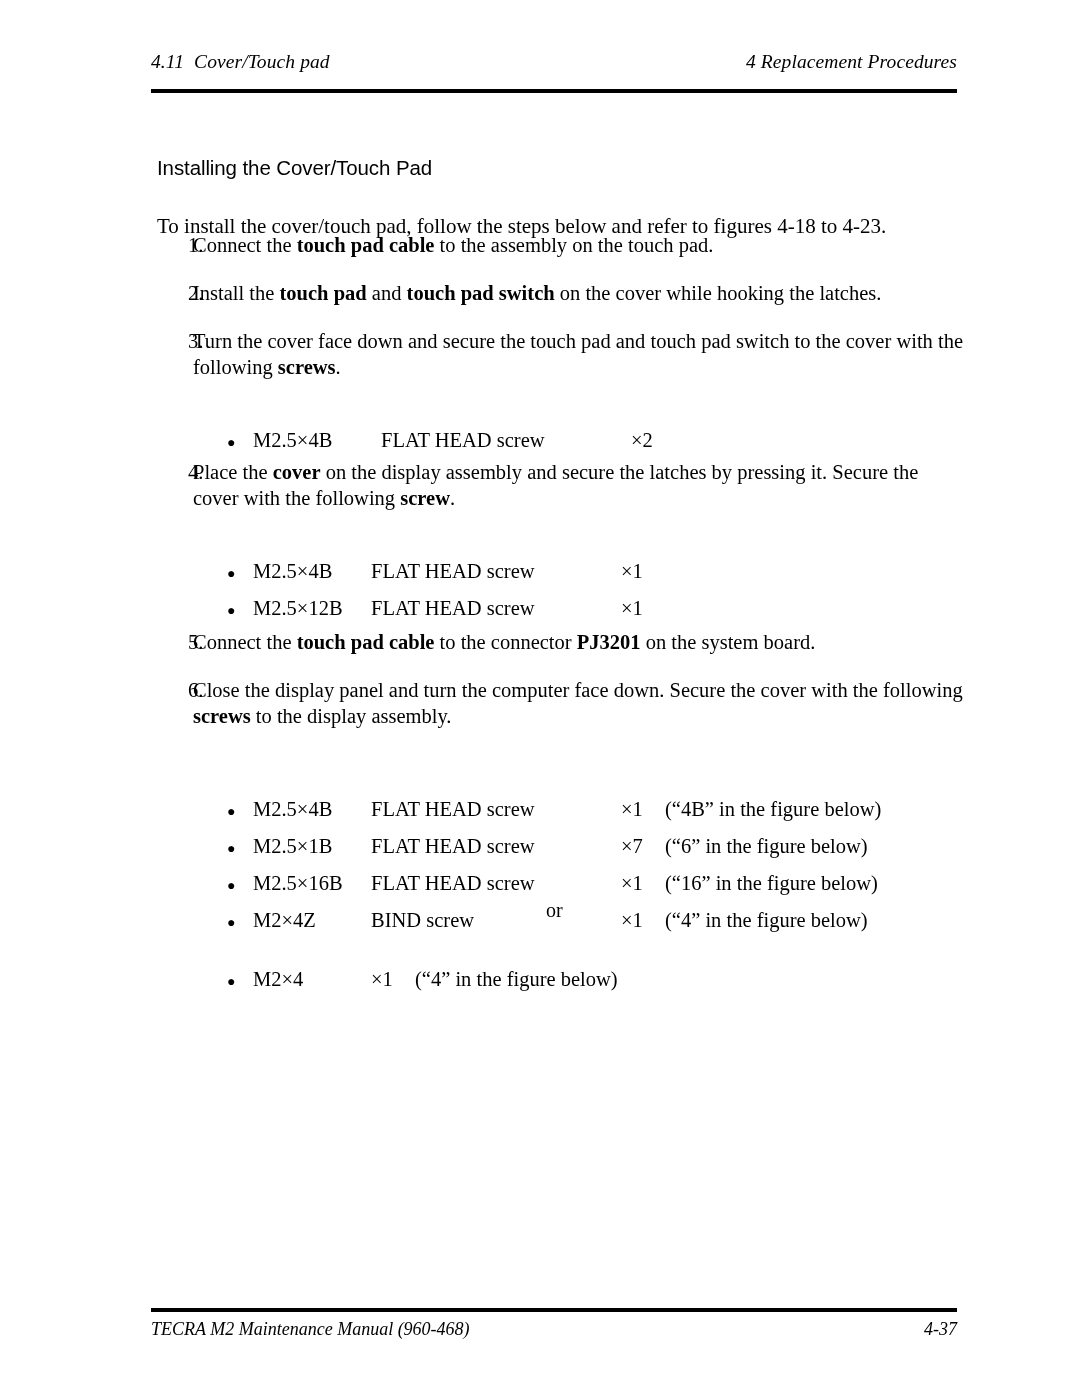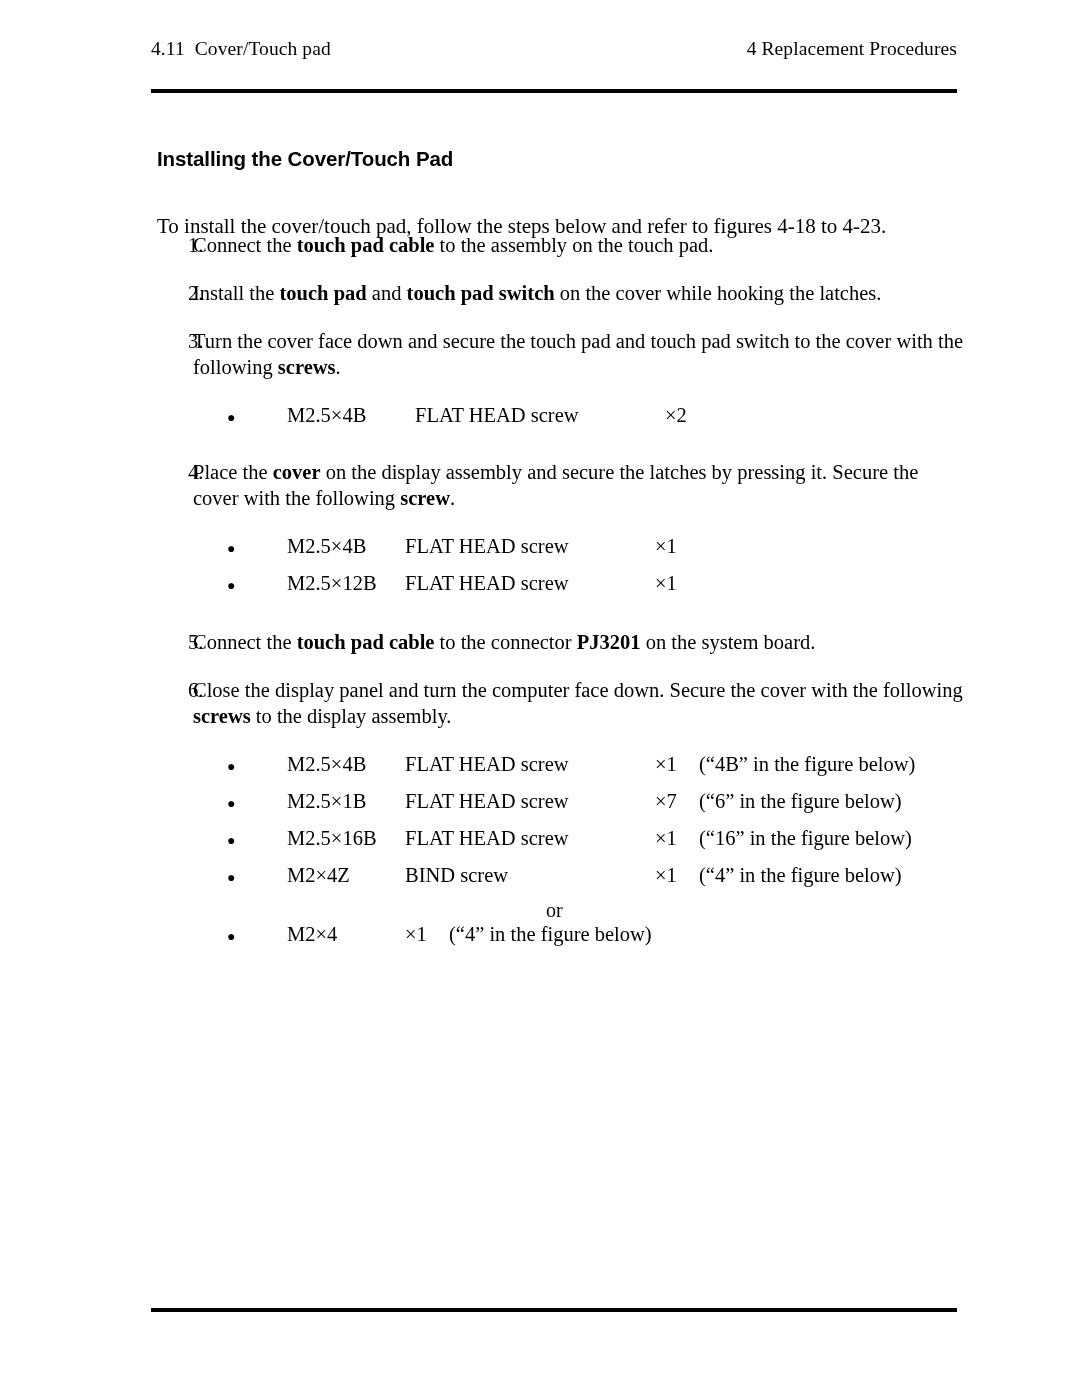--- a/index.html
+++ b/index.html
@@ -20,25 +20,26 @@
     position: absolute;
     left: 0; top: 0;
     width: 1080px;
     height: 1397px;
   }
 
   
   .page-header {
     position: absolute;
     left: 151px;
-    top: 39px;
+    top: 52px;
     width: 806px;
     display: flex;
     justify-content: space-between;
     align-items: baseline;
+    font-style: italic;
     font-size: 19.5px;
     line-height: 1.0;
     letter-spacing: 0.1px;
   }
   .page-header .hdr-left { white-space: pre; }
   .page-header .hdr-right { white-space: pre; }
 
   .rule-top {
     position: absolute;
     left: 151px;
@@ -46,23 +47,23 @@
     width: 806px;
     height: 4px;
     background: #000000;
     border-top: 1px solid #ffffff;
   }
 
   
   .section-title {
     position: absolute;
     left: 157px;
-    top: 133px;
+    top: 142px;
     font-family: "Liberation Sans", "DejaVu Sans", sans-serif;
-    font-weight: bold;
+    font-weight: normal;
     font-size: 20.5px;
     line-height: 24px;
     letter-spacing: -0.1px;
   }
 
   
   .intro {
     position: absolute;
     left: 157px;
     top: 192px;
@@ -113,33 +114,33 @@
     width: 26px;
     flex: 0 0 26px;
     padding-left: 70px;
     box-sizing: content-box;
     font-size: 14px;
     line-height: 26px;
   }
   .screw-row .sz {
     flex: 0 0 118px;
     white-space: pre;
-    margin-left: 34px;
   }
   .screw-row .kind {
     flex: 0 0 250px;
     white-space: pre;
   }
   .screw-row .qty {
     flex: 0 0 44px;
     white-space: pre;
   }
   .screw-row .note {
     flex: 1 1 auto;
     white-space: pre;
+    margin-top: 45px;
   }
 
   
   .screw-list.indent-a .screw-row .sz { flex: 0 0 128px; }
 
   .or-line {
     text-align: left;
     padding-left: 389px;
     font-size: 20px;
     line-height: 22px;
@@ -278,14 +279,18 @@
           <span class="bullet">●</span>
           <span class="sz">M2×4</span>
           <span class="qty">×1</span>
           <span class="note">(“4” in the figure below)</span>
         </div>
       </div>
 
   </div>
 
   <div class="rule-bottom"></div>
+  <div class="page-footer">
+    <span>TECRA M2 Maintenance Manual (960-468)</span>
+    <span>4-37</span>
+  </div>
 
 </div>
 
 </body></html>

